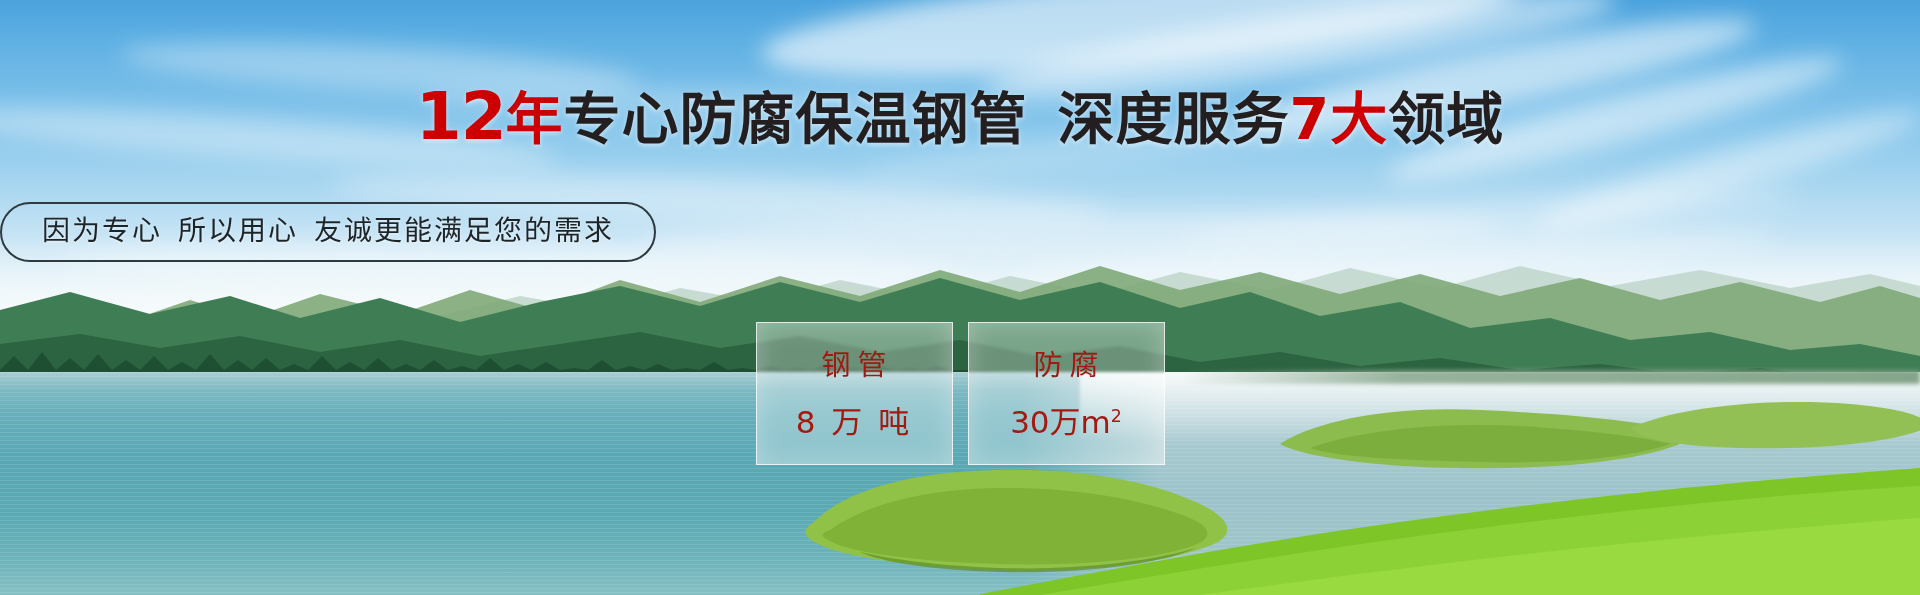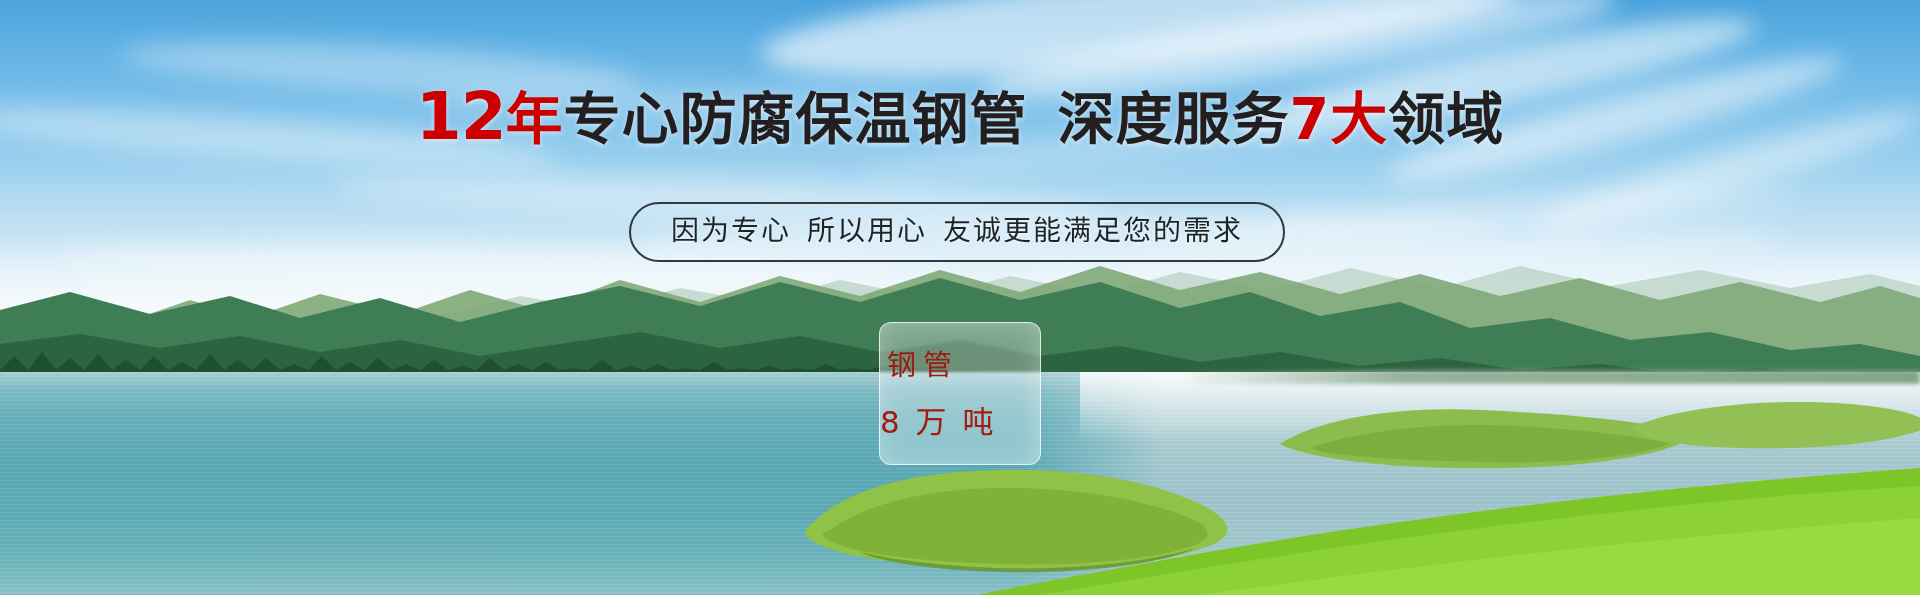--- a/index.html
+++ b/index.html
@@ -167,21 +167,21 @@
   }
   .headline .red {
     color: #cc0000;
   }
   .headline .gap { display: inline-block; width: 30px; }
 
   .subtitle-wrap {
     position: absolute;
     top: 202px;
     left: 0; right: 6px;
-    text-align: center;
+    text-align: left;
   }
   .subtitle {
     display: inline-block;
     padding: 9px 40px 11px;
     border: 2px solid #2f3a3f;
     border-radius: 32px;
     font-size: 28px;
     line-height: 36px;
     letter-spacing: 2px;
     color: #1d2529;
@@ -194,29 +194,29 @@
   
   .cards {
     position: absolute;
     top: 322px;
     left: 0; right: 0;
     display: flex;
     justify-content: center;
     gap: 15px;
   }
   .card {
-    width: 162px;
+    width: 197px;
     height: 143px;
-    border-radius: 12px;
+    border-radius: 0;
     border: 1px solid rgba(255,255,255,.78);
     background: rgba(255,255,255,.30);
     backdrop-filter: blur(1.5px);
     display: flex;
     flex-direction: column;
-    align-items: flex-start;
+    align-items: center;
     justify-content: center;
     gap: 18px;
     box-shadow: inset 0 0 26px rgba(255,255,255,.30);
   }
   .card-label {
     font-size: 29px;
     line-height: 30px;
     letter-spacing: 7px;
     text-indent: 7px;
     color: #9e1b13;
@@ -354,18 +354,22 @@
       <div class="subtitle"><span>因为专心</span><span class="sp"></span><span>所以用心</span><span class="sp"></span><span>友诚更能满足您的需求</span></div>
     </div>
 
     <div class="cards">
 
       <div class="card">
         <div class="card-label">钢管</div>
         <div class="card-value"><span class="ln">8 万 吨</span></div>
       </div>
 
+      <div class="card">
+        <div class="card-label">防腐</div>
+        <div class="card-value"><span>30万m</span><sup>2</sup></div>
+      </div>
 
 
     </div>
 
   </div>
 </div>
 
 </body></html>

